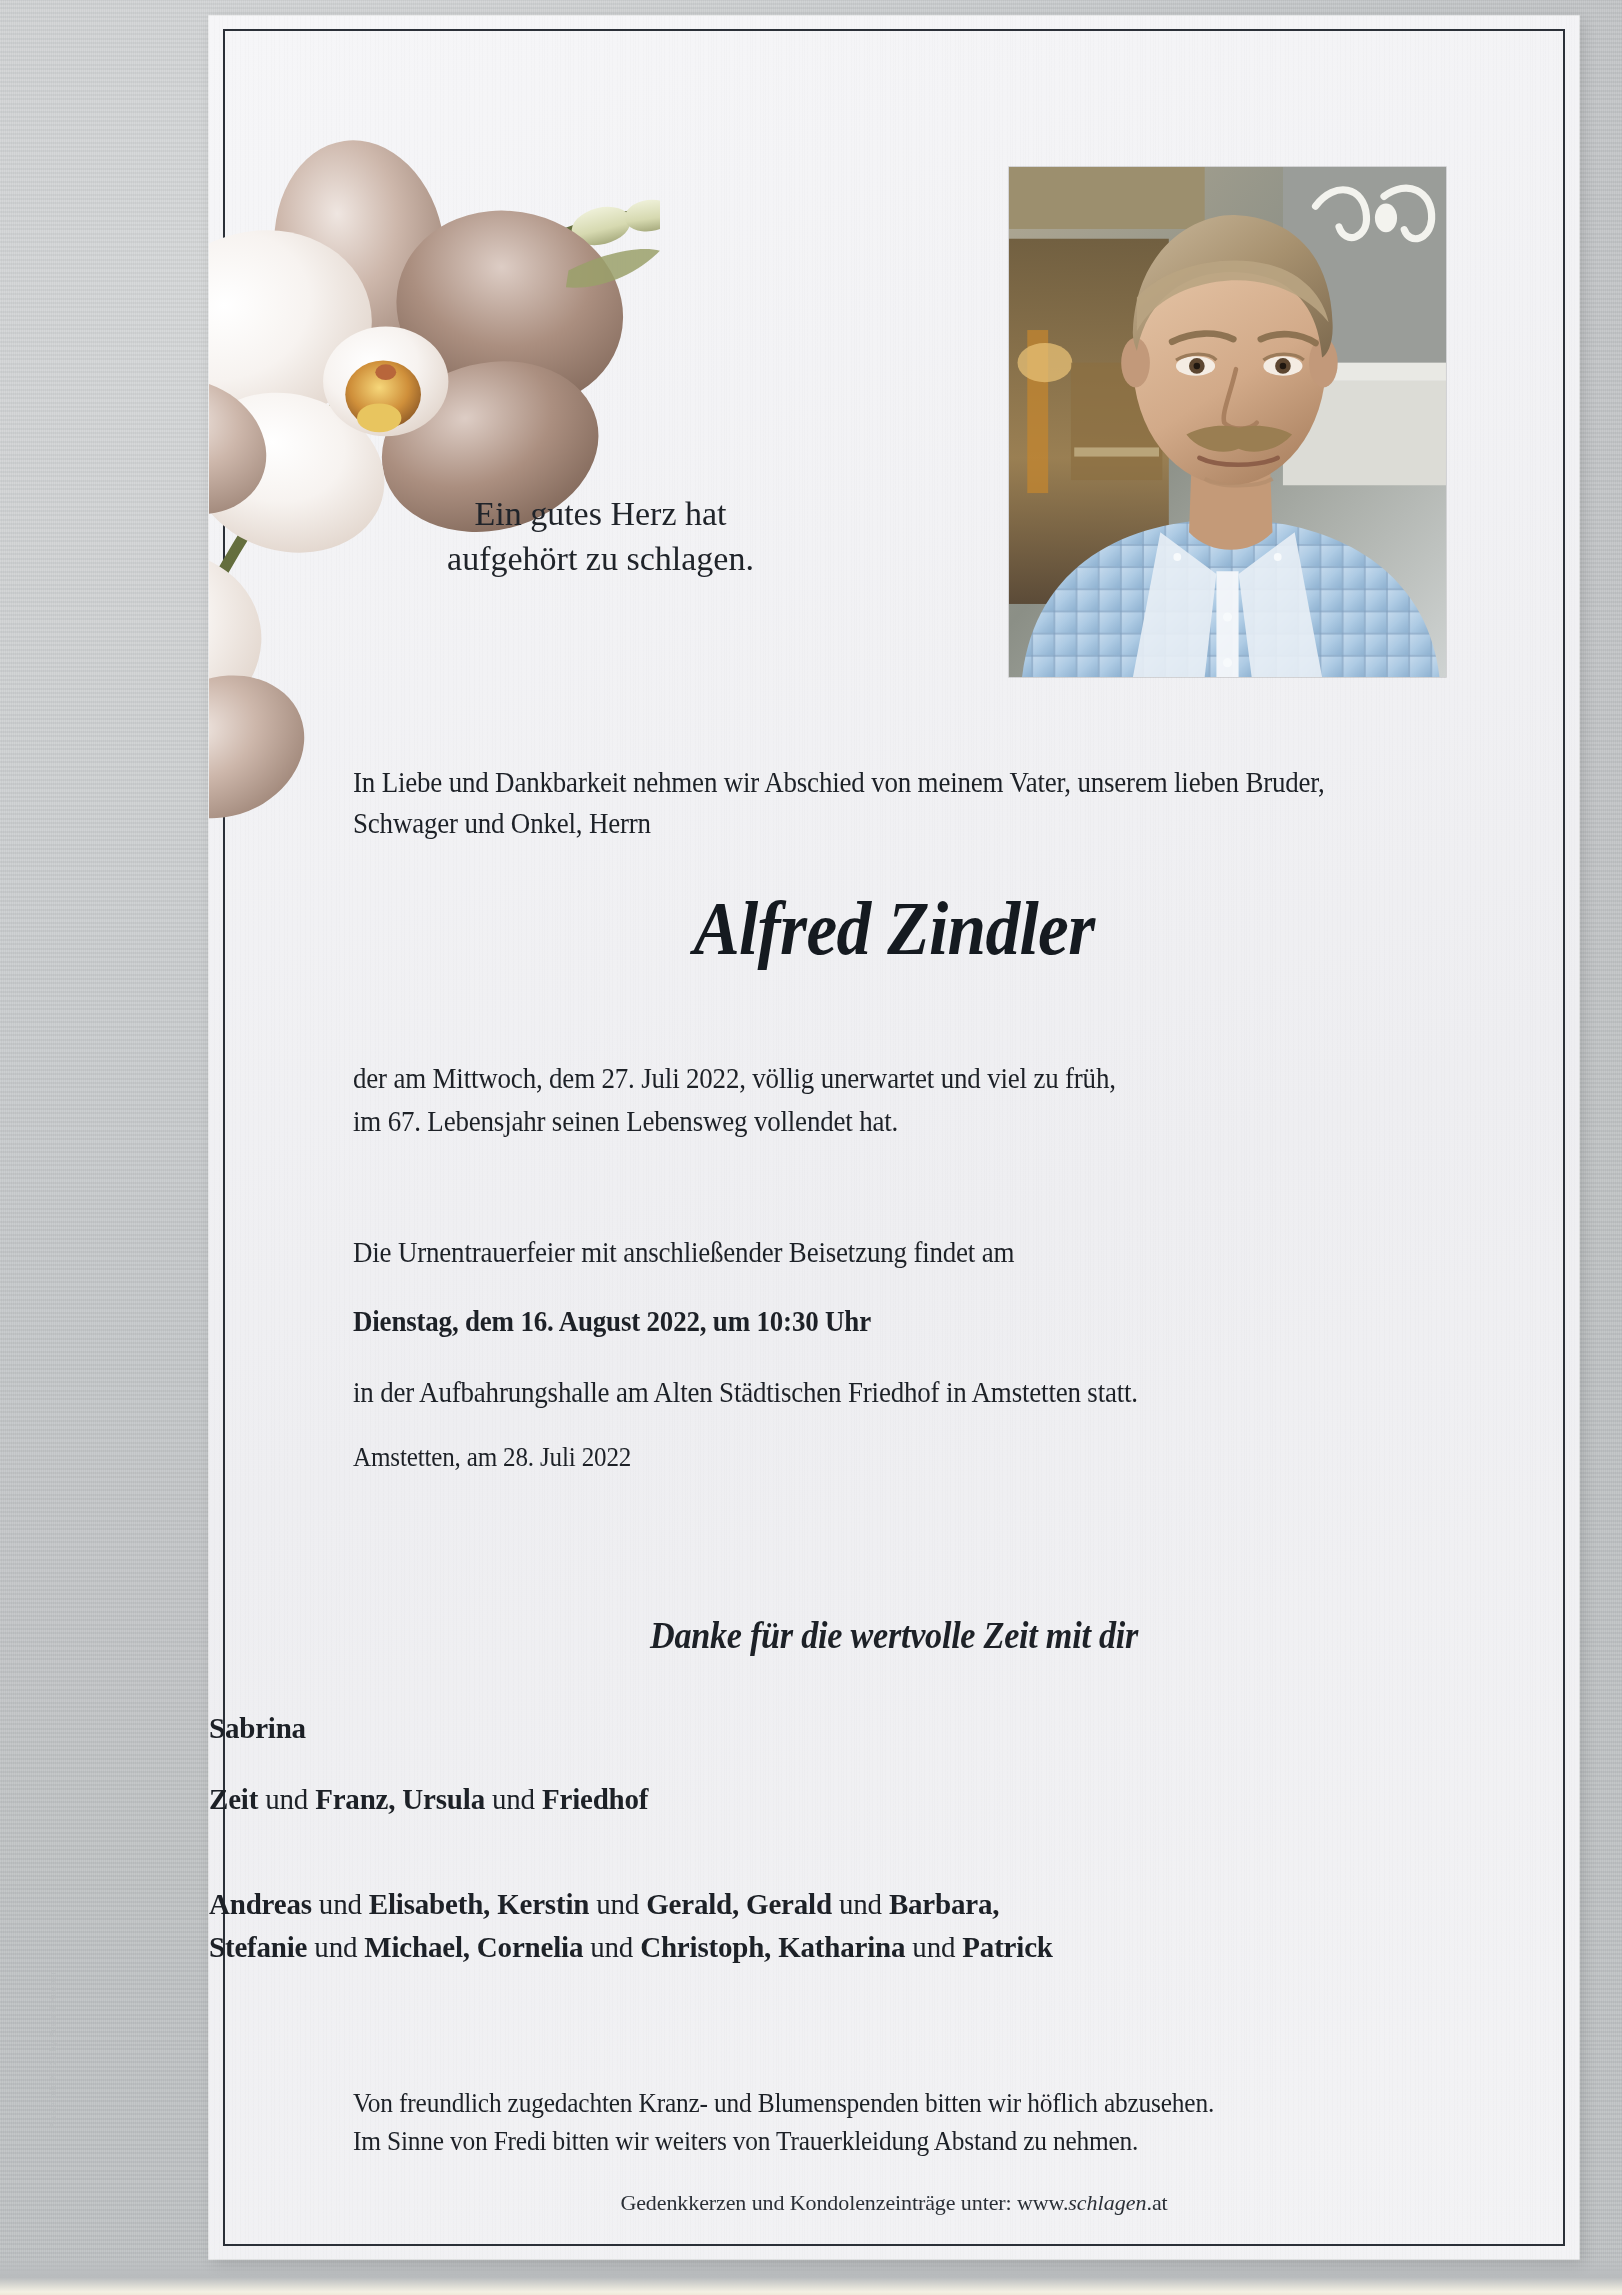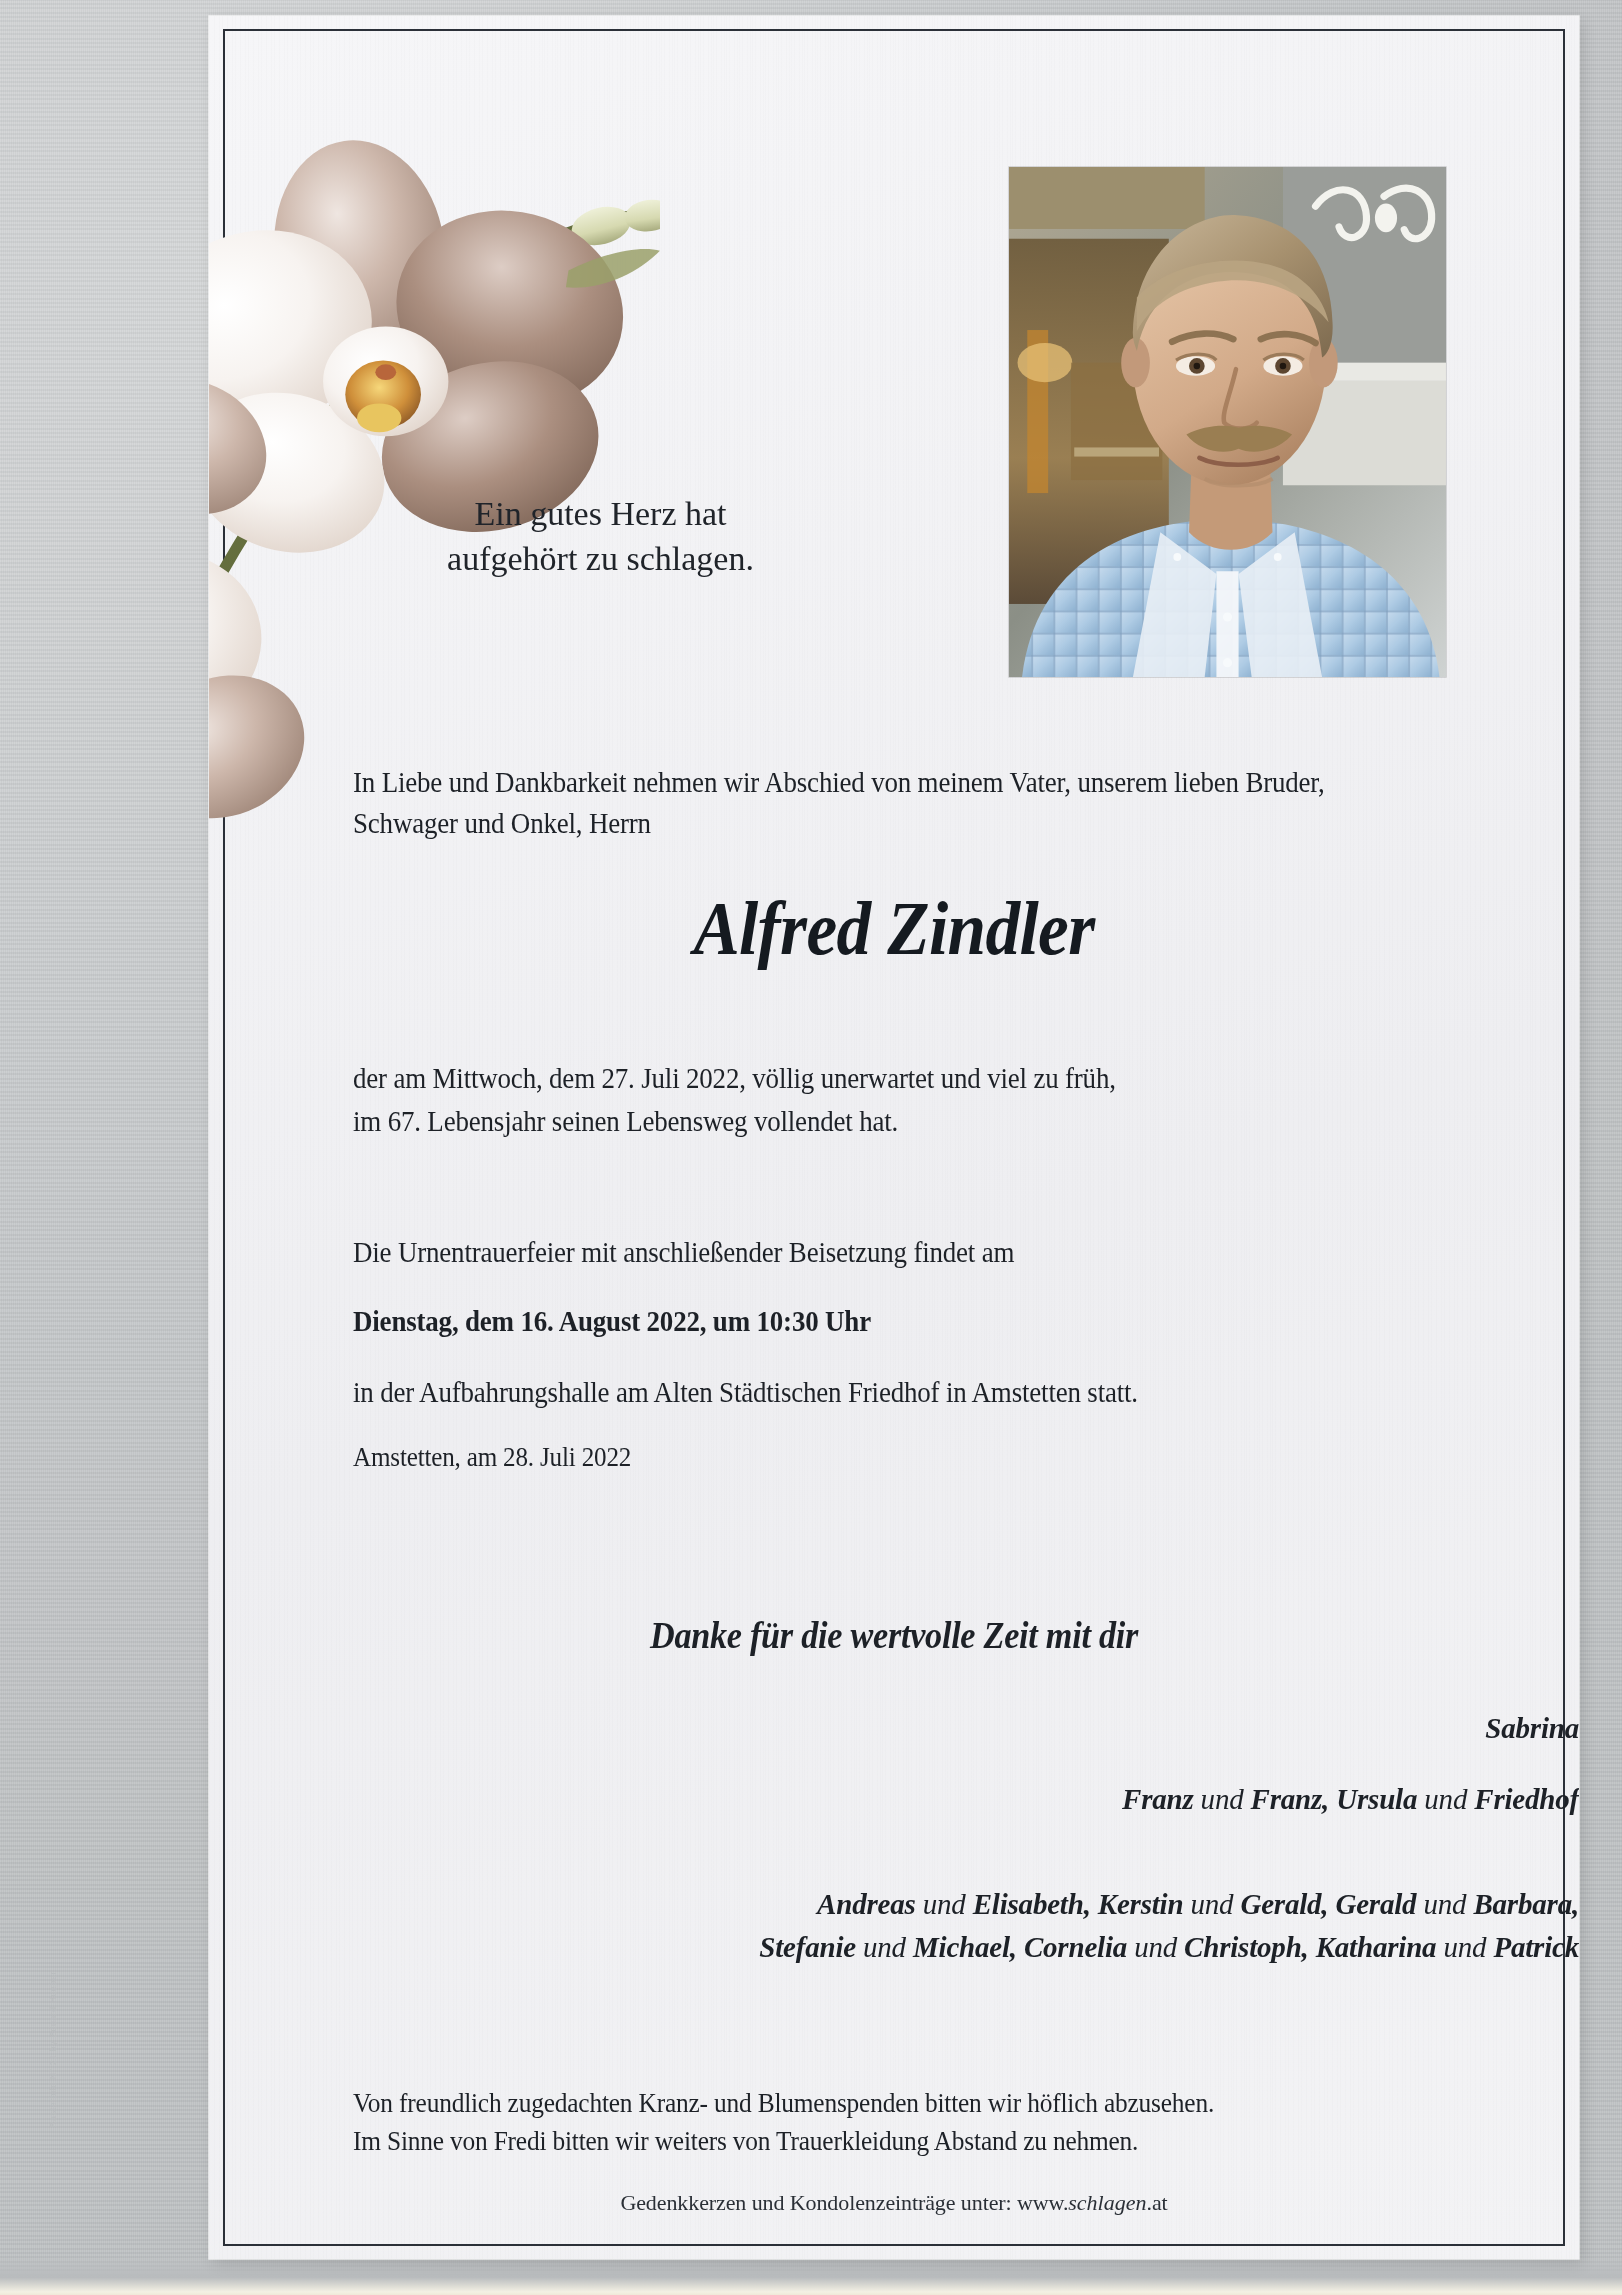--- a/index.html
+++ b/index.html
@@ -101,21 +101,21 @@
   .cer2{left:144px;top:1289px;width:1109px;font-size:29px;font-weight:bold;letter-spacing:-0.2px;transform:scaleX(.93);transform-origin:left top;}
   .cer3{left:144px;top:1360px;width:1109px;font-size:29px;letter-spacing:-0.2px;transform:scaleX(.93);transform-origin:left top;}
   .cer4{left:144px;top:1426px;width:1109px;font-size:27px;letter-spacing:-0.2px;transform:scaleX(.93);transform-origin:left top;}
 
   .thanks{
     left:0;top:1597px;width:1370px;text-align:center;
     font-size:38px;font-weight:bold;font-style:italic;letter-spacing:-0.3px;
     transform:scaleX(.9);transform-origin:center top;
   }
 
-  .mg{left:0;width:1370px;text-align:right;font-size:29px;line-height:1.5;letter-spacing:-0.2px;font-style:italic;}
+  .mg{left:0;width:1370px;text-align:left;font-size:29px;line-height:1.5;letter-spacing:-0.2px;}
   .mg b{font-weight:bold;}
   .mg span.j{font-weight:normal;}
   .mg1{top:1691px;}
   .mg2{top:1762px;}
   .mg3{top:1867px;}
 
   .note{
     left:144px;top:2068px;width:1148px;
     font-size:27px;line-height:1.42;letter-spacing:-0.2px;
     transform:scaleX(.94);transform-origin:left top;
@@ -342,21 +342,21 @@
     <div class="tx cer3">in der Aufbahrungshalle am Alten Städtischen Friedhof in Amstetten statt.</div>
     <div class="tx cer4">Amstetten, am 28. Juli 2022</div>
 
     <div class="tx thanks">Danke für die wertvolle Zeit mit dir</div>
 
     <div class="tx mg mg1">
       <b>Sabrina</b>
     </div>
 
     <div class="tx mg mg2">
-      <div><b>Franz</b><span class="j"> und </span><b>Franz, Ursula</b><span class="j"> und </span><b>Friedhof</b></div>
+      <div><b>Zeit</b><span class="j"> und </span><b>Franz, Ursula</b><span class="j"> und </span><b>Friedhof</b></div>
     </div>
 
     <div class="tx mg mg3">
       <div><b>Andreas</b><span class="j"> und </span><b>Elisabeth, Kerstin</b><span class="j"> und </span><b>Gerald, Gerald</b><span class="j"> und </span><b>Barbara,</b></div>
       <div><b>Stefanie</b><span class="j"> und </span><b>Michael, Cornelia</b><span class="j"> und </span><b>Christoph, Katharina</b><span class="j"> und </span><b>Patrick</b></div>
     </div>
 
     <div class="tx note">
       <div>Von freundlich zugedachten Kranz- und Blumenspenden bitten wir höflich abzusehen.</div>
       <div>Im Sinne von Fredi bitten wir weiters von Trauerkleidung Abstand zu nehmen.</div>

